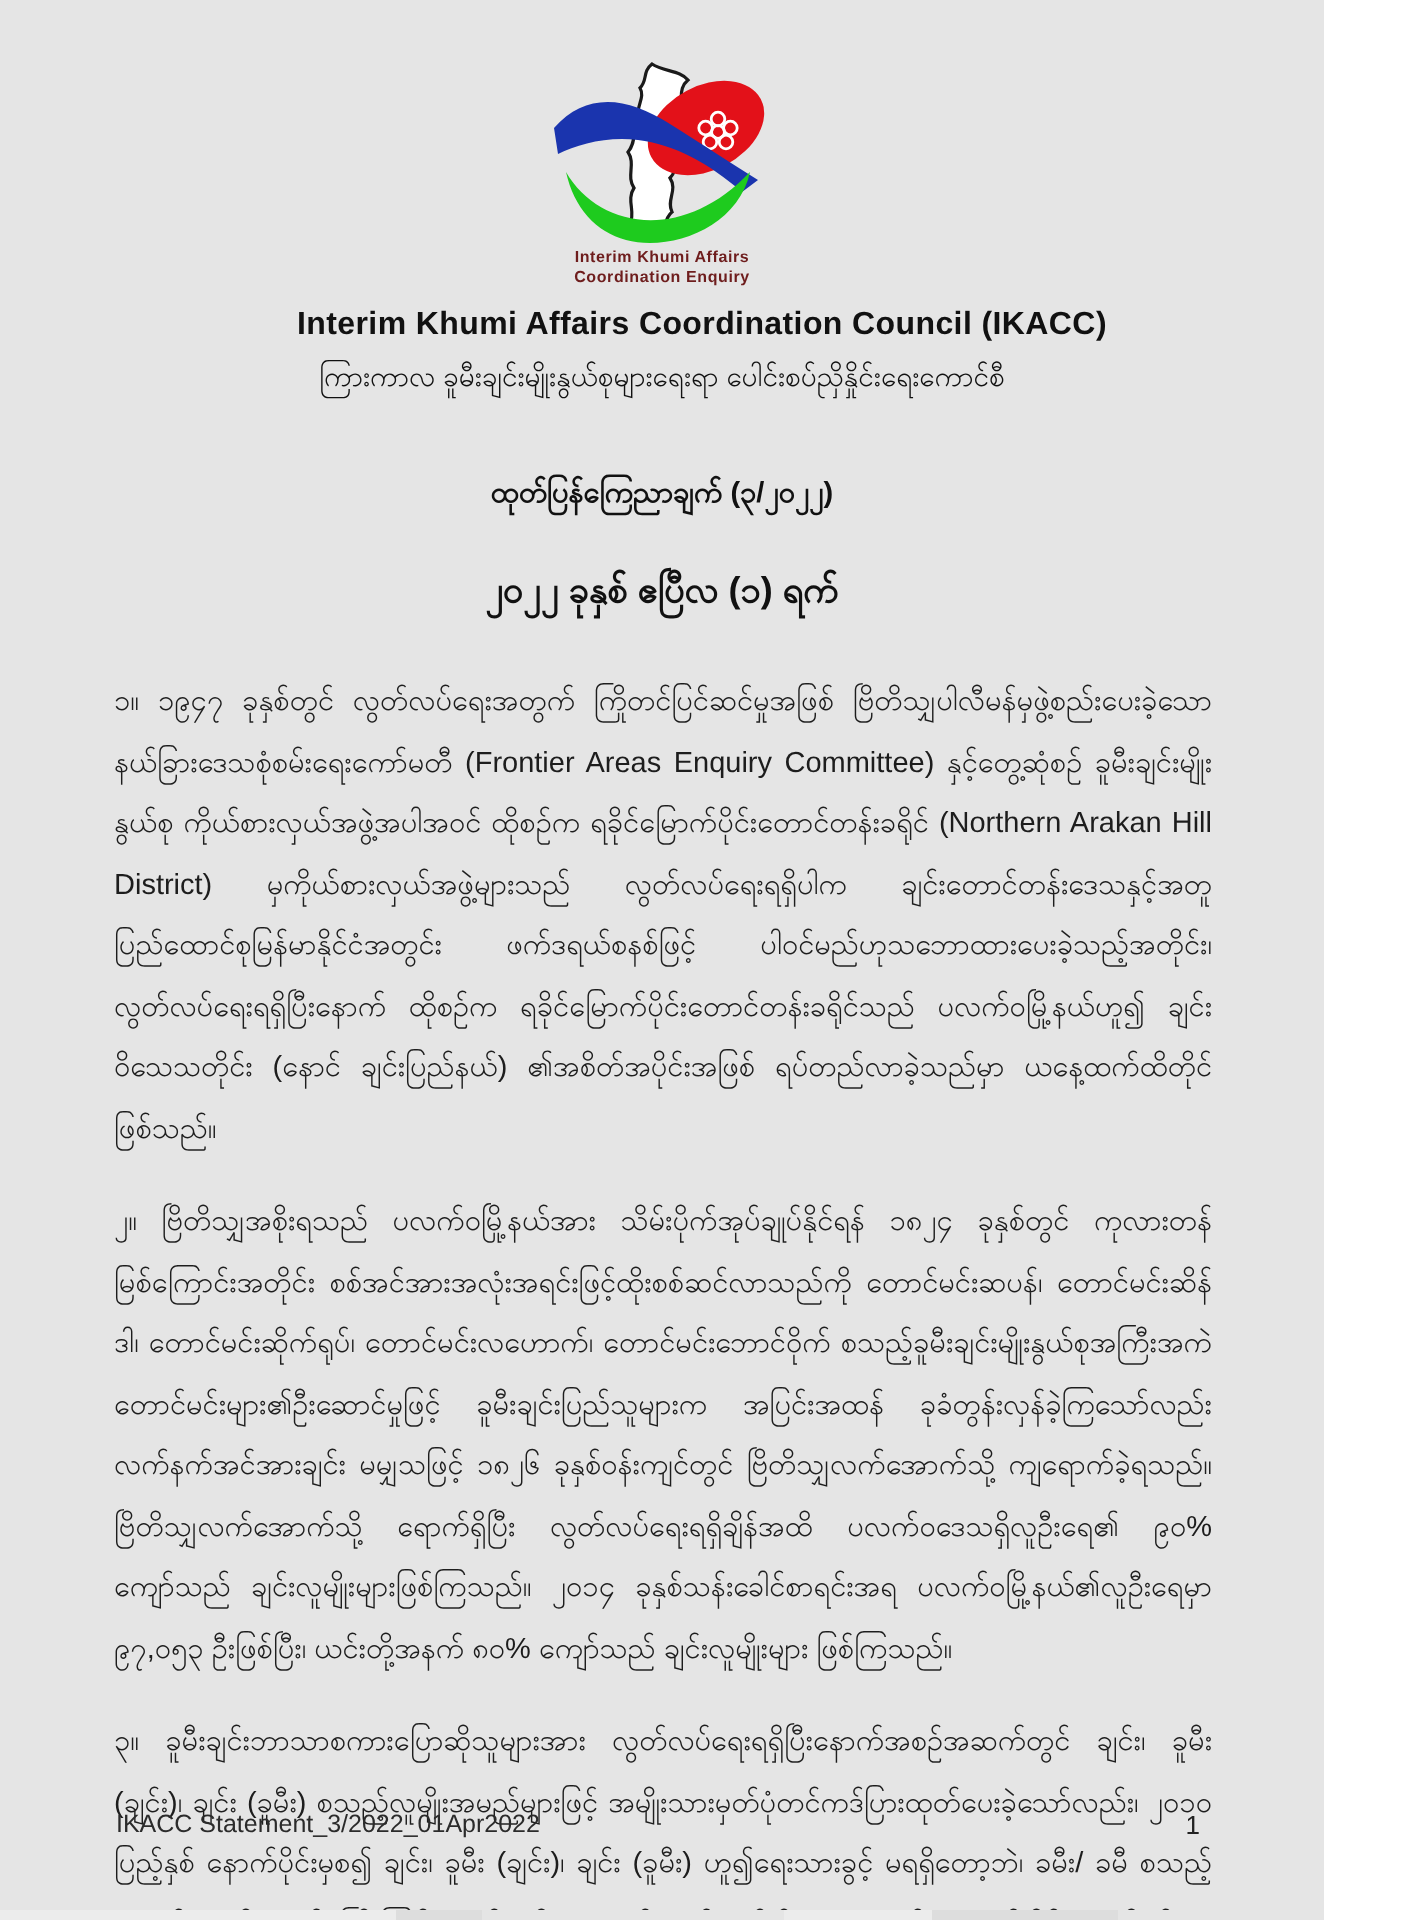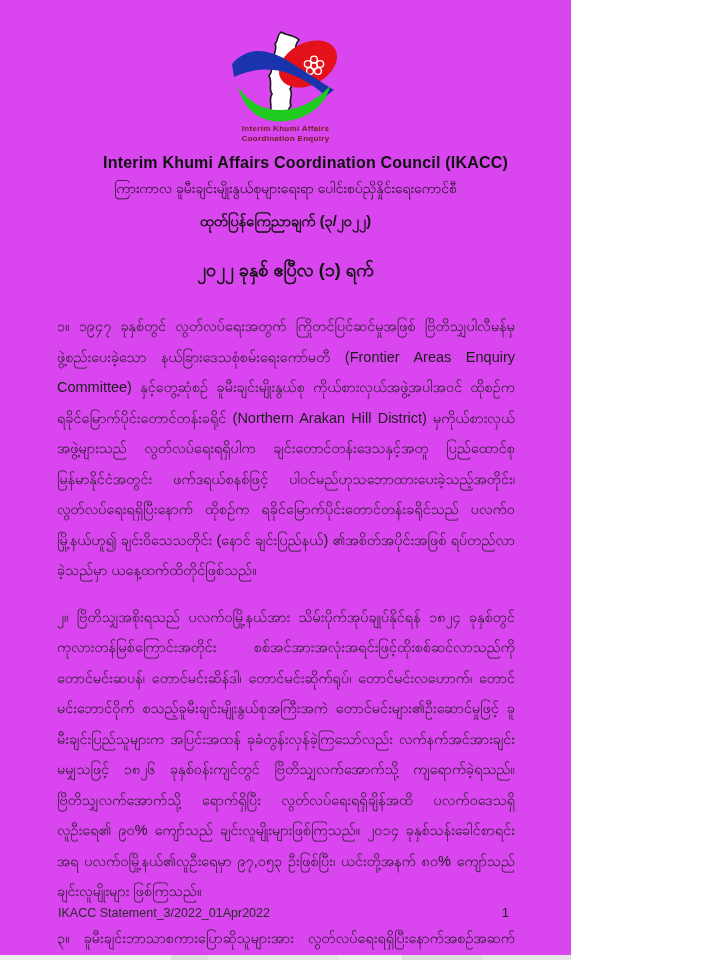--- a/index.html
+++ b/index.html
@@ -2,23 +2,23 @@
 <html><head>
 <meta charset="utf-8">
 <style>
   html, body {
     margin: 0;
     padding: 0;
     background: #ffffff;
   }
   .page {
     position: relative;
-    width: 571px;
+    width: 662px;
     height: 960px;
-    background: #d946ef;
+    background: #e5e5e5;
     overflow: hidden;
     font-family: "Liberation Sans", "DejaVu Sans", sans-serif;
     color: #1c1c1c;
   }
   
   .logo-wrap {
     width: 100%;
     text-align: center;
     padding-top: 30px;
   }
@@ -45,21 +45,21 @@
     padding-left: 40px;
   }
   .title-mm {
     margin: 7px 0 0 0;
     text-align: center;
     font-size: 14px;
     font-weight: normal;
     color: #111111;
   }
   .stmt-no {
-    margin-top: 12px;
+    margin-top: 37px;
     text-align: center;
     font-size: 14.5px;
     font-weight: bold;
     color: #111111;
   }
   .stmt-date {
     margin-top: 25px;
     text-align: center;
     font-size: 18px;
     font-weight: bold;
@@ -79,21 +79,21 @@
     word-break: break-word;
   }
   
   .footer {
     position: absolute;
     left: 58px;
     right: 62px;
     bottom: 40px;
     display: flex;
     justify-content: space-between;
-    align-items: center;
+    align-items: flex-start;
     font-size: 12.5px;
     color: #2b2b2b;
   }
   .footer .page-num {
     font-size: 13px;
     color: #222222;
   }
   
   .scan-strip {
     position: absolute;

